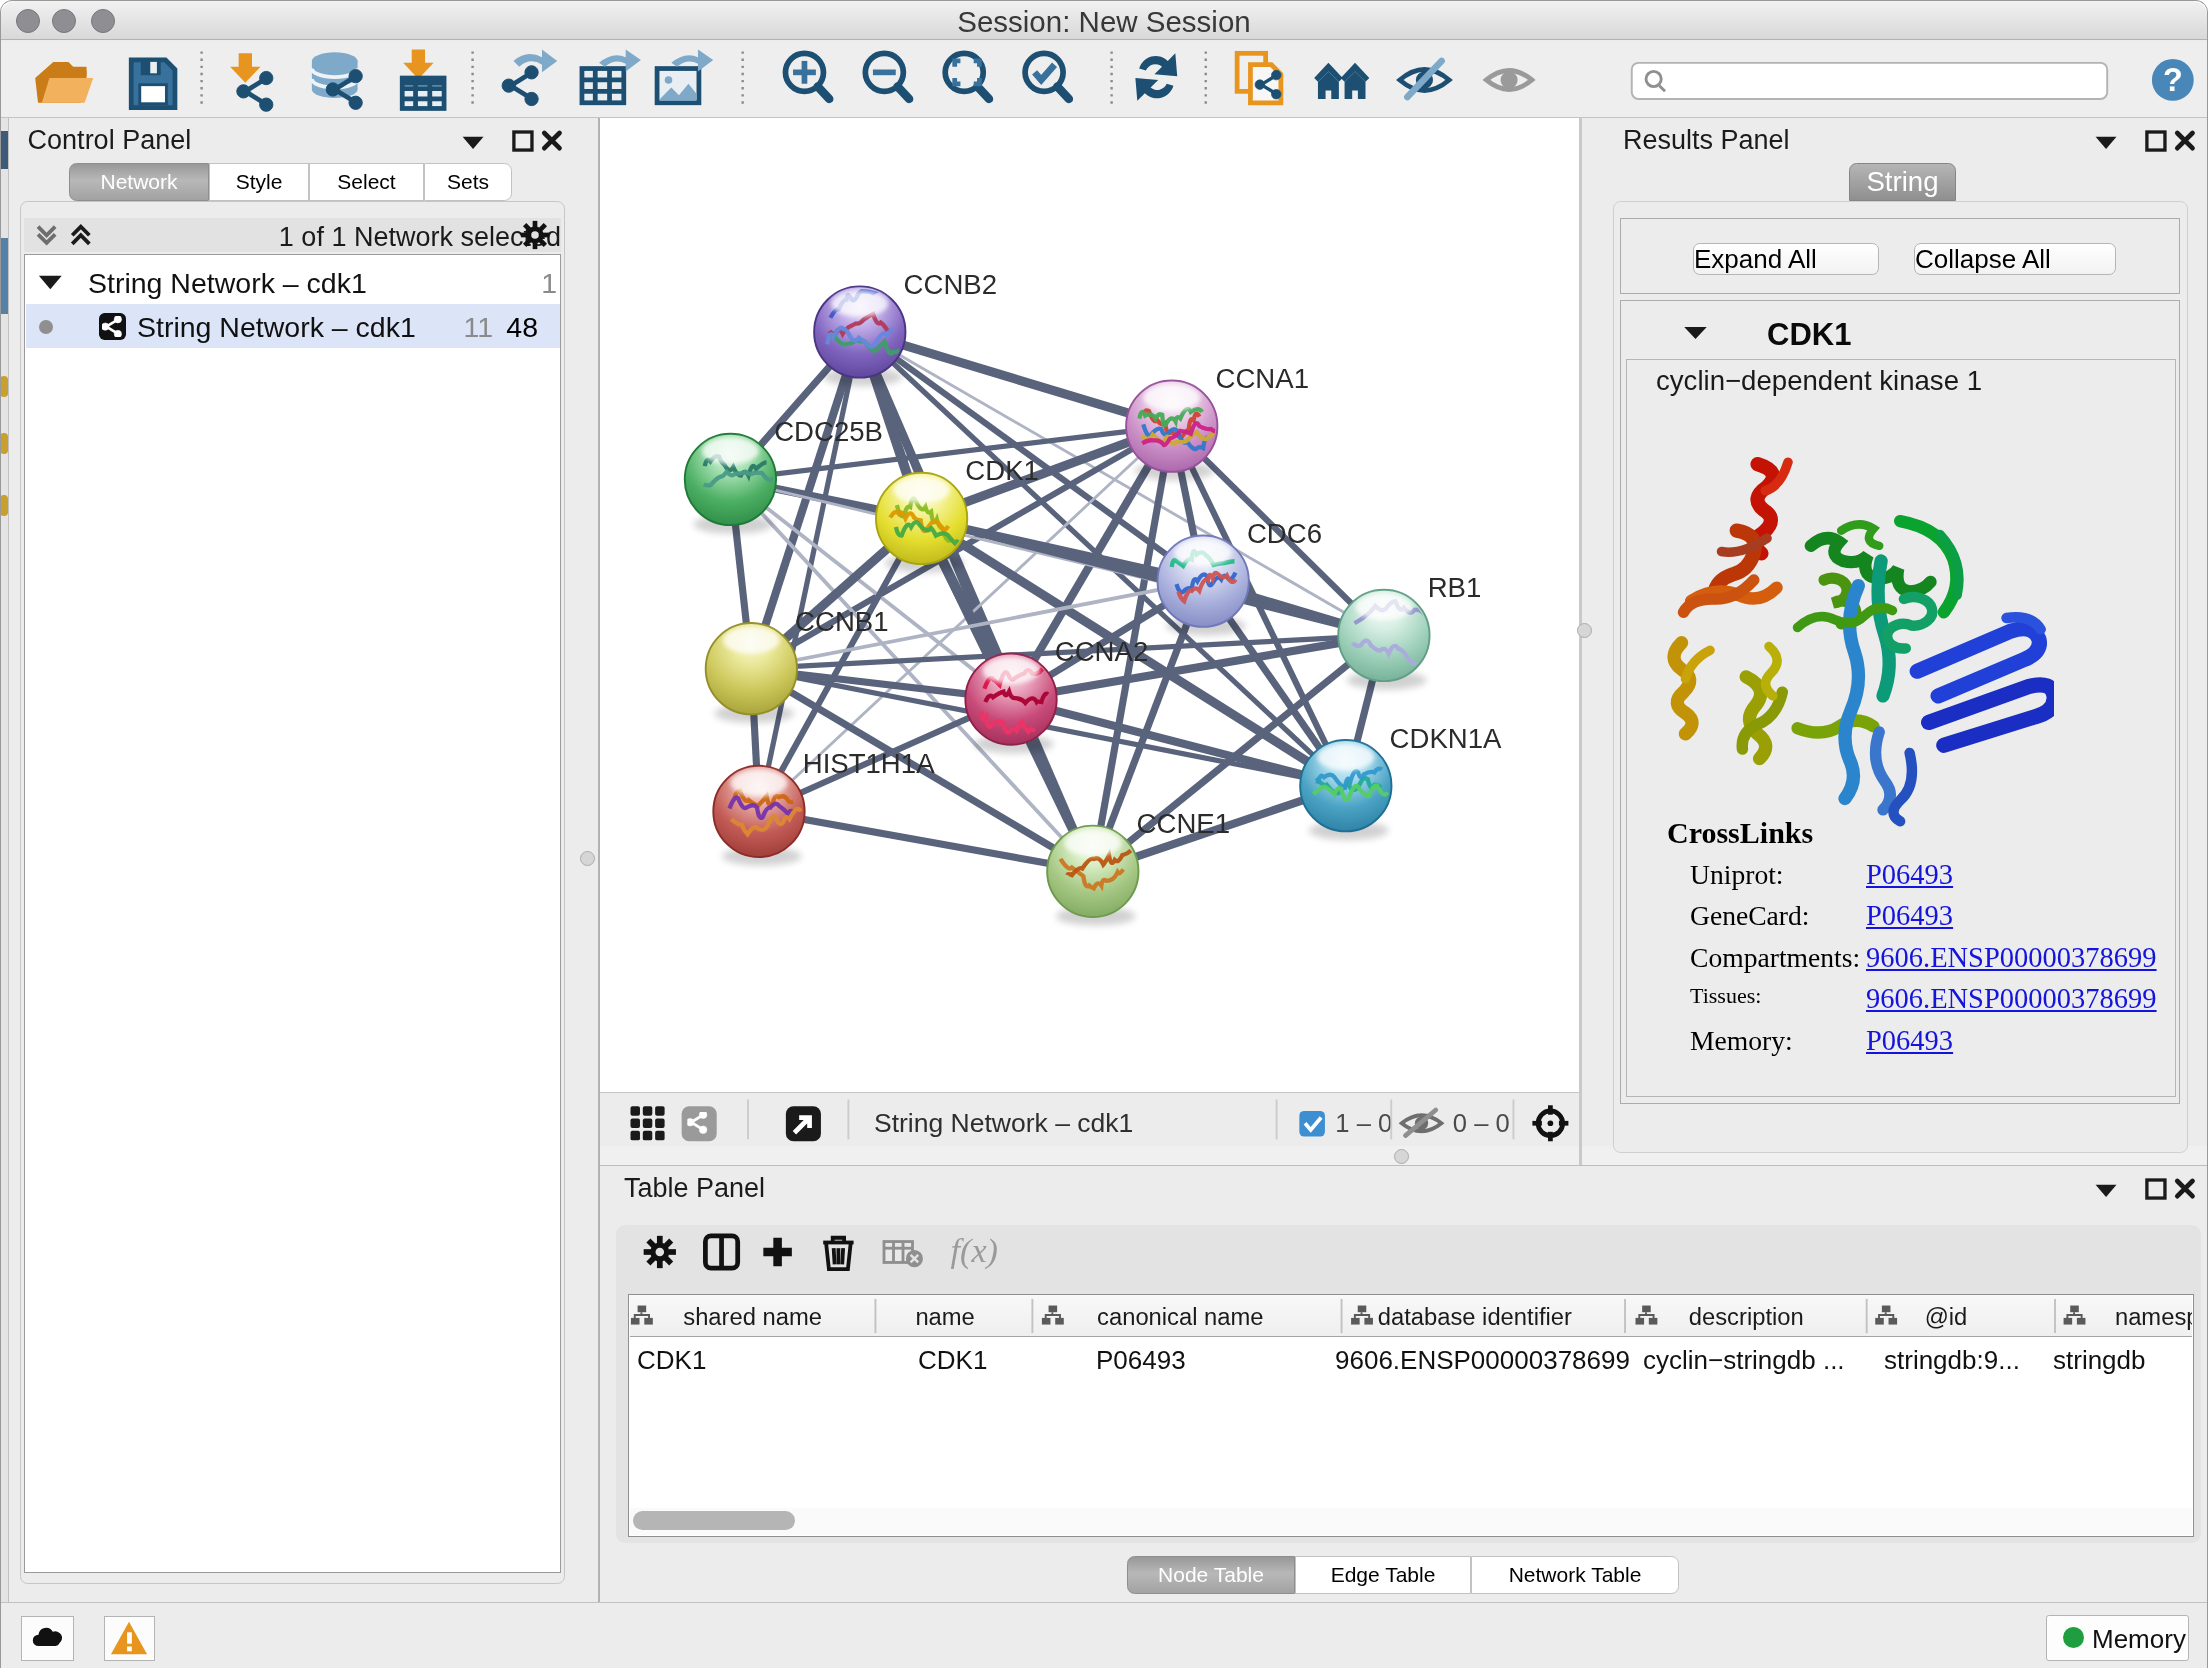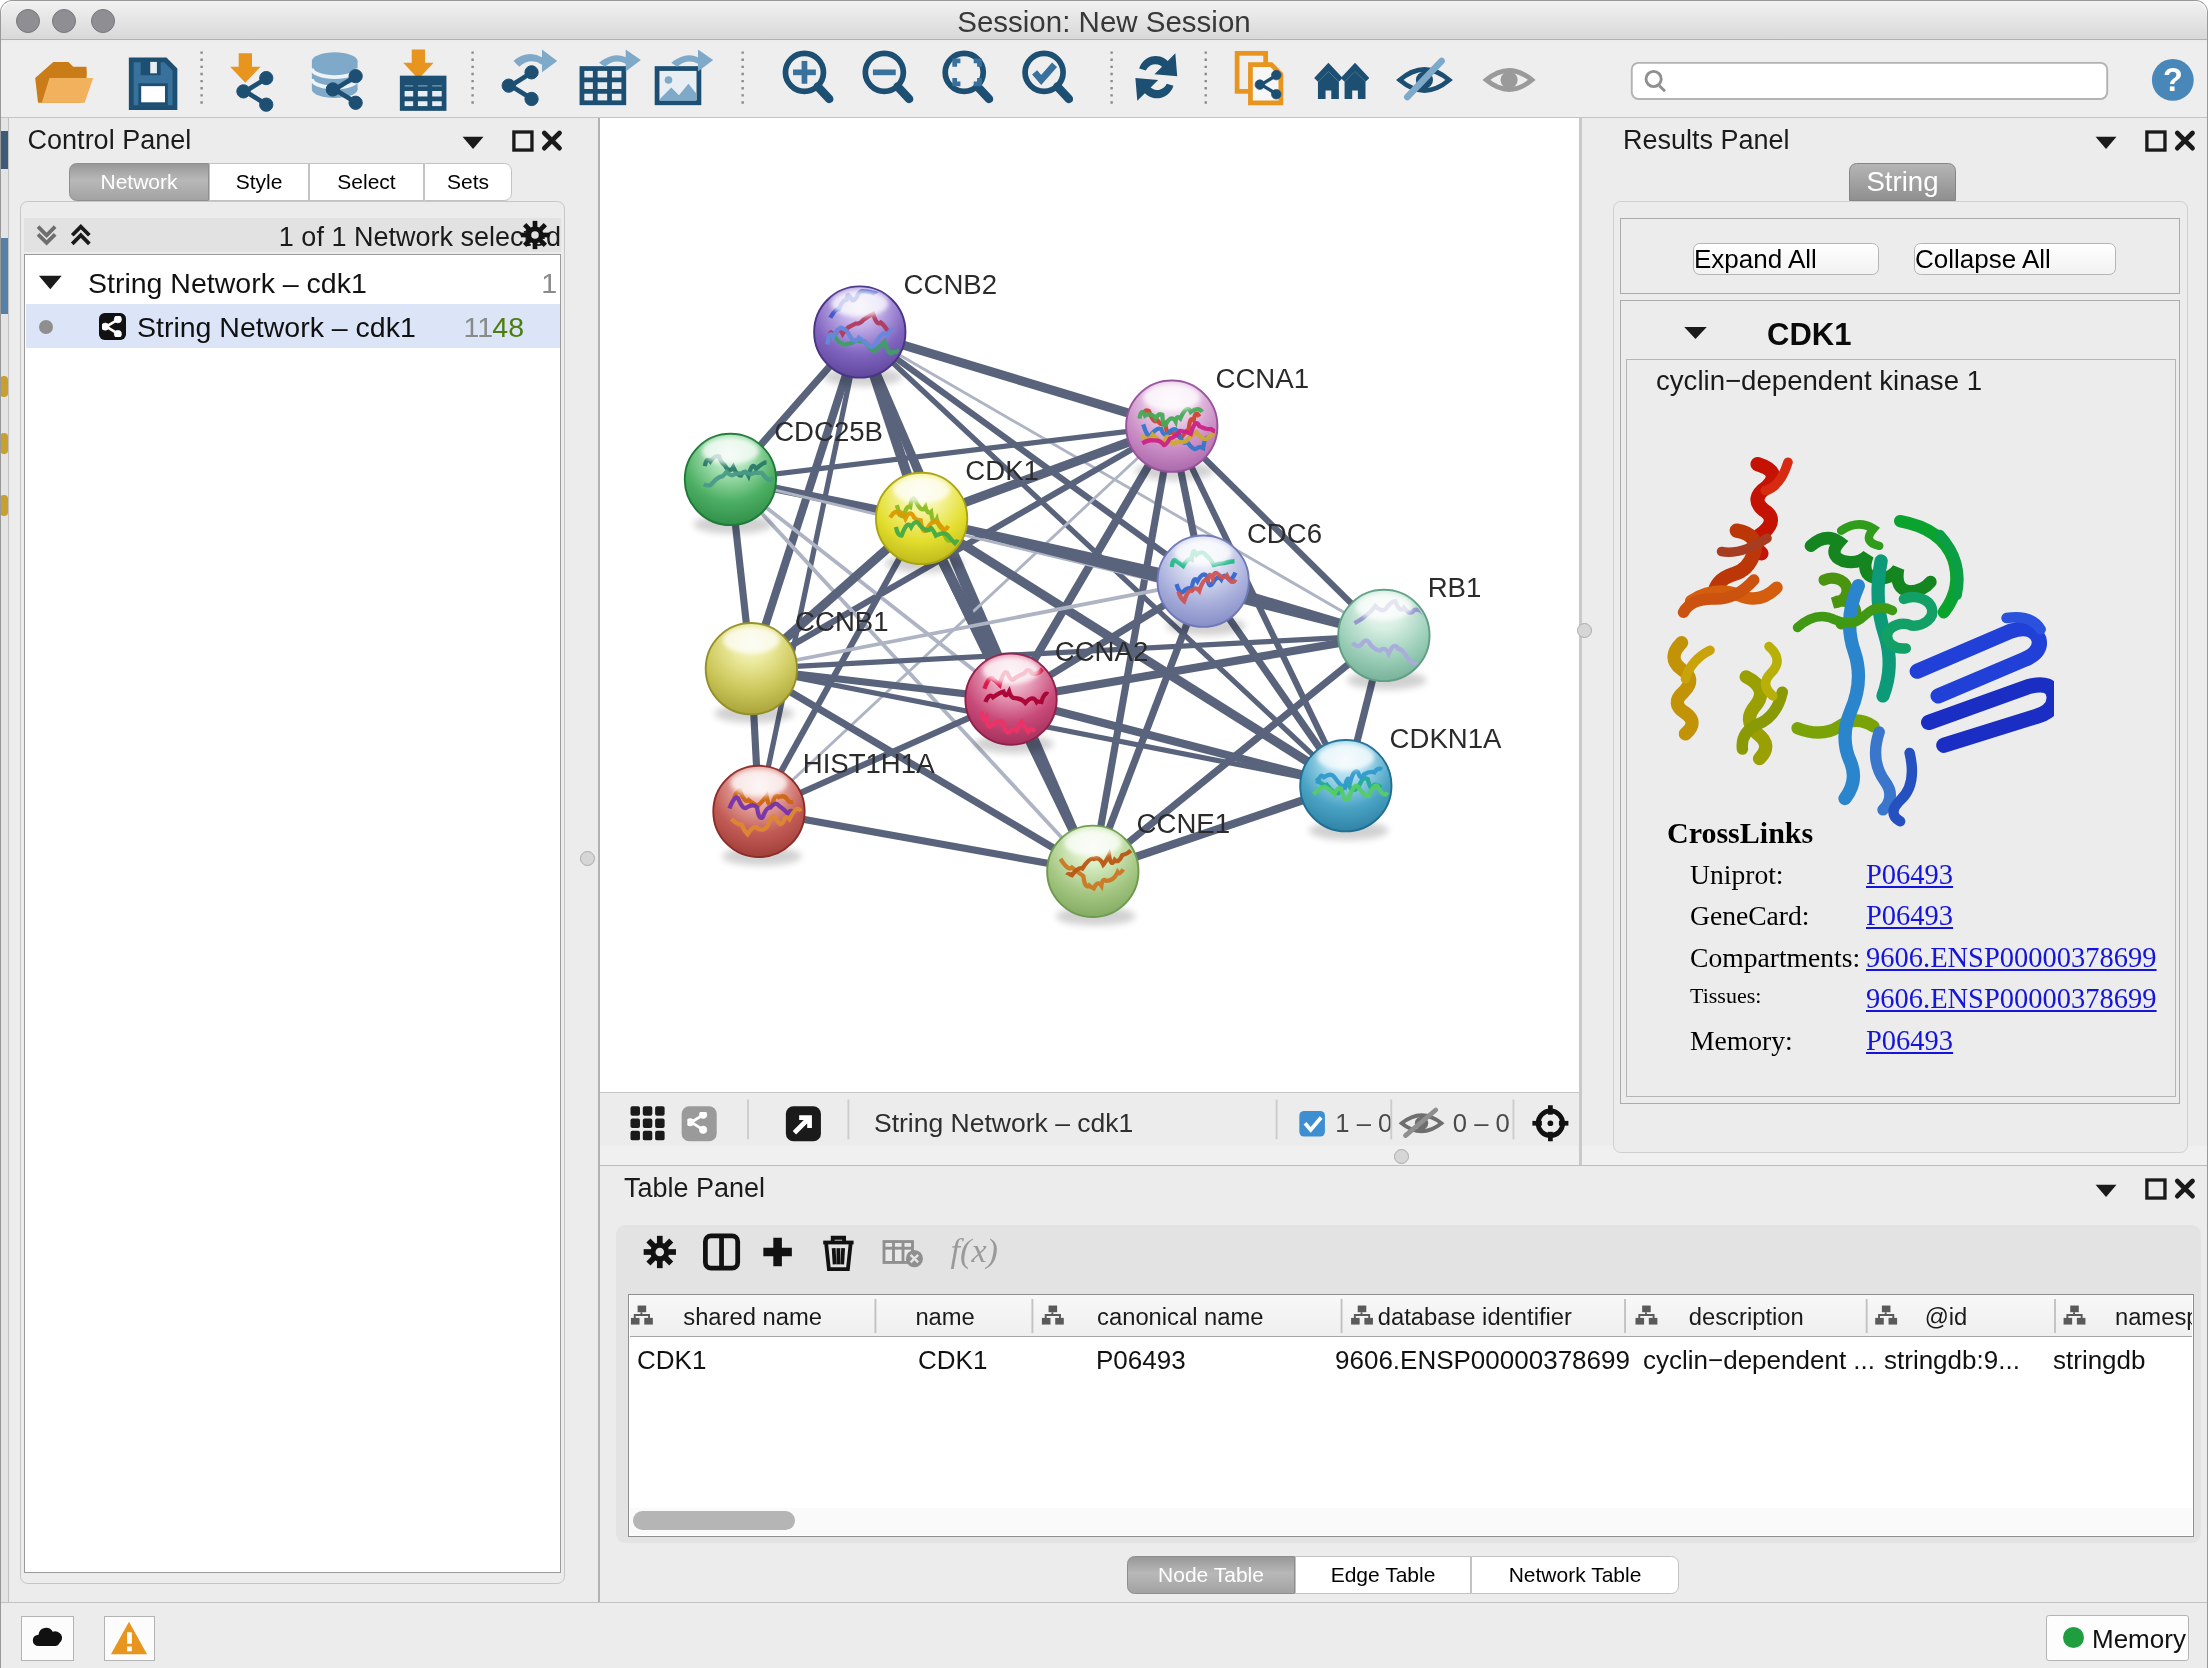--- a/index.html
+++ b/index.html
@@ -209,21 +209,21 @@
     <g transform="translate(2,2) scale(0.9)" fill="#fff" stroke="#fff">
       <circle cx="28" cy="4" r="7"></circle>
       <circle cx="4" cy="18" r="7"></circle>
       <circle cx="28" cy="32" r="7"></circle>
       <line x1="6" y1="18" x2="27" y2="5" stroke-width="5"></line>
       <line x1="6" y1="18" x2="27" y2="31" stroke-width="5"></line>
     </g>
   </svg>
 <div class="abs" style="left:137px;top:311px;font-size:28.5px;color:#111">String Network – cdk1</div>
 <div class="abs" style="left:455px;top:311px;width:38px;text-align:right;font-size:28.5px;color:#8a8a8a">11</div>
-<div class="abs" style="left:486px;top:311px;width:38px;text-align:right;font-size:28.5px;color:#4d7c0f">48</div>
+<div class="abs" style="left:500px;top:311px;width:38px;text-align:right;font-size:28.5px;color:#000000">48</div>
 <div class="abs" style="left:600px;top:118px;width:979px;height:974px">
     <svg width="979" height="974" viewBox="0 0 1029 1024" style="position:absolute;left:0;top:0">
       <defs>
         <radialGradient id="gCCNB2" cx="0.5" cy="0.22" r="0.95">
           <stop offset="0" stop-color="#e7e0f6"></stop>
           <stop offset="0.22" stop-color="#c4b2ea"></stop>
           <stop offset="0.55" stop-color="#8165c0"></stop>
           <stop offset="1" stop-color="#4a3585"></stop>
         </radialGradient>
         <radialGradient id="gCCNA1" cx="0.5" cy="0.22" r="0.95">
@@ -669,21 +669,21 @@
       <rect x="0" y="13" width="9" height="7"></rect>
       <rect x="14" y="13" width="9" height="7"></rect>
       <path d="M11 7 v3 M4 13 v-3 h15 v3" stroke="#5a5a5a" stroke-width="2" fill="none"></path>
     </g>
     <text x="1561" y="31" font-size="25" fill="#1a1a1a">namespac</text>
   </svg>
 <div class="abs" style="left:637px;top:1345px;font-size:26px;color:#111">CDK1</div>
 <div class="abs" style="left:918px;top:1345px;font-size:26px;color:#111">CDK1</div>
 <div class="abs" style="left:1096px;top:1345px;font-size:26px;color:#111">P06493</div>
 <div class="abs" style="left:1335px;top:1345px;font-size:26px;color:#111">9606.ENSP00000378699</div>
-<div class="abs" style="left:1643px;top:1345px;font-size:26px;color:#111">cyclin−dependent ...</div>
+<div class="abs" style="left:1643px;top:1345px;font-size:26px;color:#111">cyclin−stringdb ...</div>
 <div class="abs" style="left:1884px;top:1345px;font-size:26px;color:#111">stringdb:9...</div>
 <div class="abs" style="left:2053px;top:1345px;font-size:26px;color:#111">stringdb</div>
 <div class="abs" style="left:630px;top:1508px;width:1562px;height:27px;background:#fafafa"></div>
 <div class="abs" style="left:633px;top:1511px;width:162px;height:19px;background:#b5b5b5;border-radius:9.5px"></div>
 <div class="tab tabsel" style="left:1127px;top:1556px;width:168px;border-radius:7.6px 0 0 7.6px;line-height:36px">Node Table</div>
 <div class="tab" style="left:1295px;top:1556px;width:176px;line-height:36px">Edge Table</div>
 <div class="tab" style="left:1471px;top:1556px;width:208px;border-radius:0 7.6px 7.6px 0;line-height:36px">Network Table</div>
 <div class="abs" style="left:21px;top:1616px;width:53px;height:45px;background:#fcfcfc;border:1.9px solid #b4b4b4"></div>
 <svg class="abs" width="38" height="27" viewBox="0 0 40 28" style="left:28.5px;top:1625px">
     <path d="M10 22 a6 6 0 0 1 0 -12 a8 8 0 0 1 15 -3 a7 7 0 0 1 7 12 a5 5 0 0 1 -4 3 z" fill="#111"></path>

